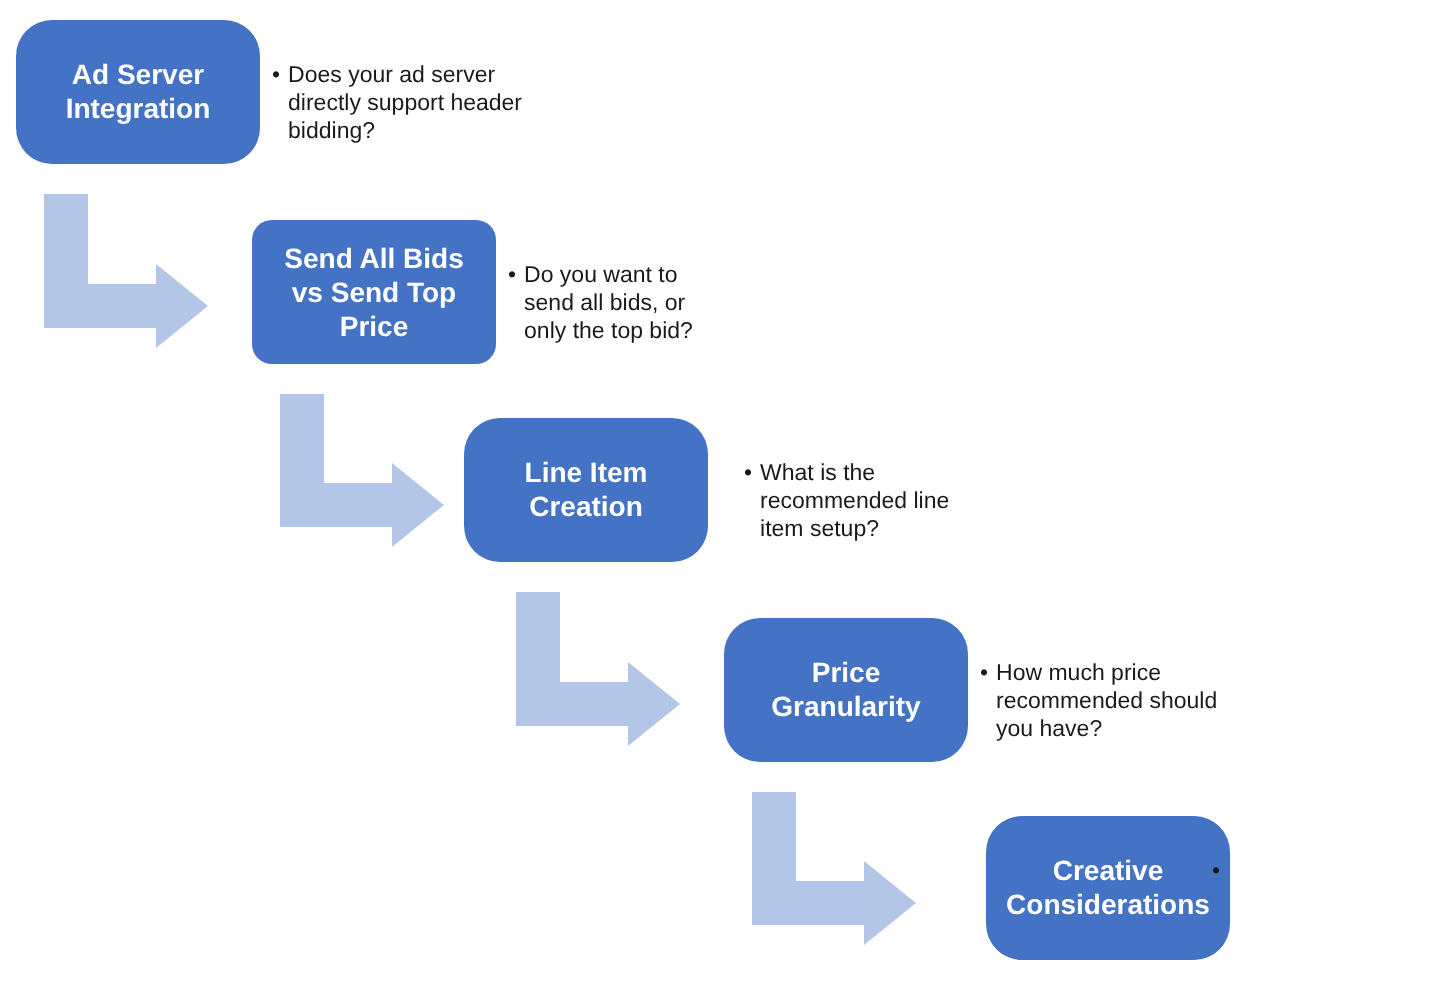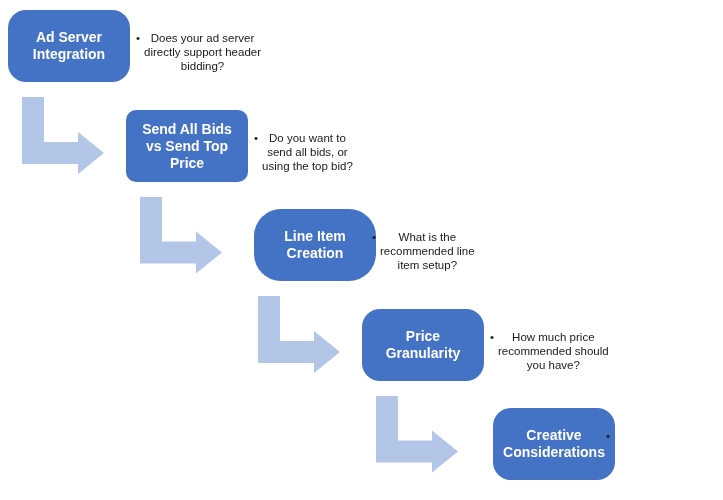--- a/index.html
+++ b/index.html
@@ -18,25 +18,25 @@
     text-align:center;color:var(--box-text,#ffffff);
     font-weight:bold;font-size:14px;line-height:17px;
     white-space:pre-line;padding:0;
   }
   .bullet{
     position:absolute;width:152px;display:flex;align-items:flex-start;gap:4px;
     color:var(--bullet-text,#1a1a1a);
     font-size:11.5px;line-height:14px;
   }
   .bullet .dot{flex:0 0 auto;}
-  .bullet .bullet-text{white-space:pre-line;text-align:center;}
+  .bullet .bullet-text{white-space:pre-line;}
   
   .box-0{left:8px;top:10px;}     .bullet-0{left:136px;top:31px;}
   .box-1{left:126px;top:110px;border-radius:10px;}  .bullet-1{left:254px;top:131px;}
-  .box-2{left:254px;top:209px;border-radius:27px;}  .bullet-2{left:372px;top:230px;}
+  .box-2{left:232px;top:209px;}  .bullet-2{left:372px;top:230px;}
   .box-3{left:362px;top:309px;}  .bullet-3{left:490px;top:330px;}
   .box-4{left:493px;top:408px;}  .bullet-4{left:606px;top:429px;}
 </style>
 </head>
 <body>
 
 <div class="canvas">
 
   <svg class="arrow-layer" viewBox="0 0 723 500" xmlns="http://www.w3.org/2000/svg">
     <polygon points="22,97 44,97 44,142 78,142 78,132 104,153 78,174 78,164 22,164"></polygon>
@@ -54,21 +54,21 @@
 bidding?</span>
   </div>
 
   <div class="step-box box-1">Send All Bids
 vs Send Top
 Price</div>
   <div class="bullet bullet-1">
     <span class="dot">•</span>
     <span class="bullet-text">Do you want to
 send all bids, or
-using the top bid?</span>
+only the top bid?</span>
   </div>
 
   <div class="step-box box-2">Line Item
 Creation</div>
   <div class="bullet bullet-2">
     <span class="dot">•</span>
     <span class="bullet-text">What is the
 recommended line
 item setup?</span>
   </div>

